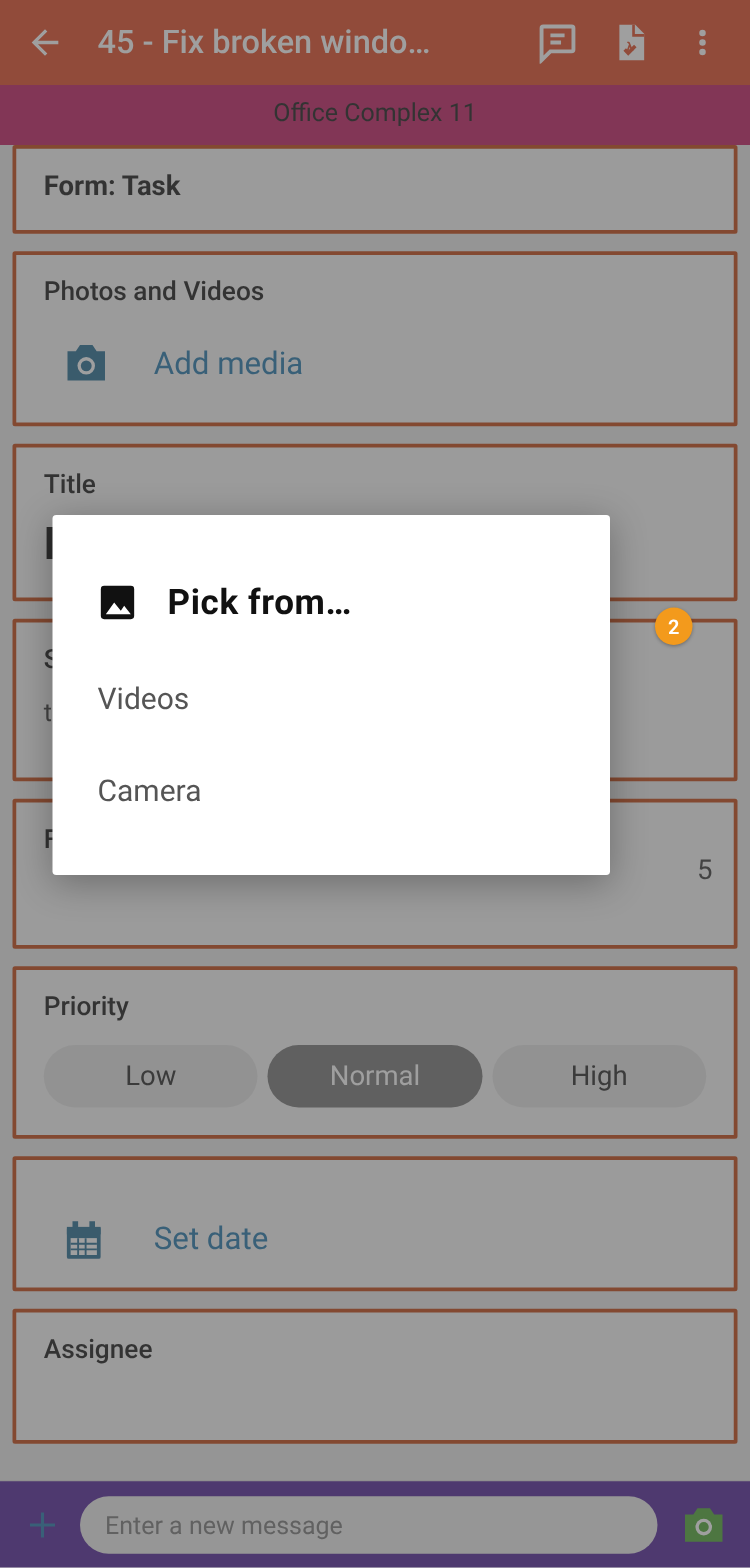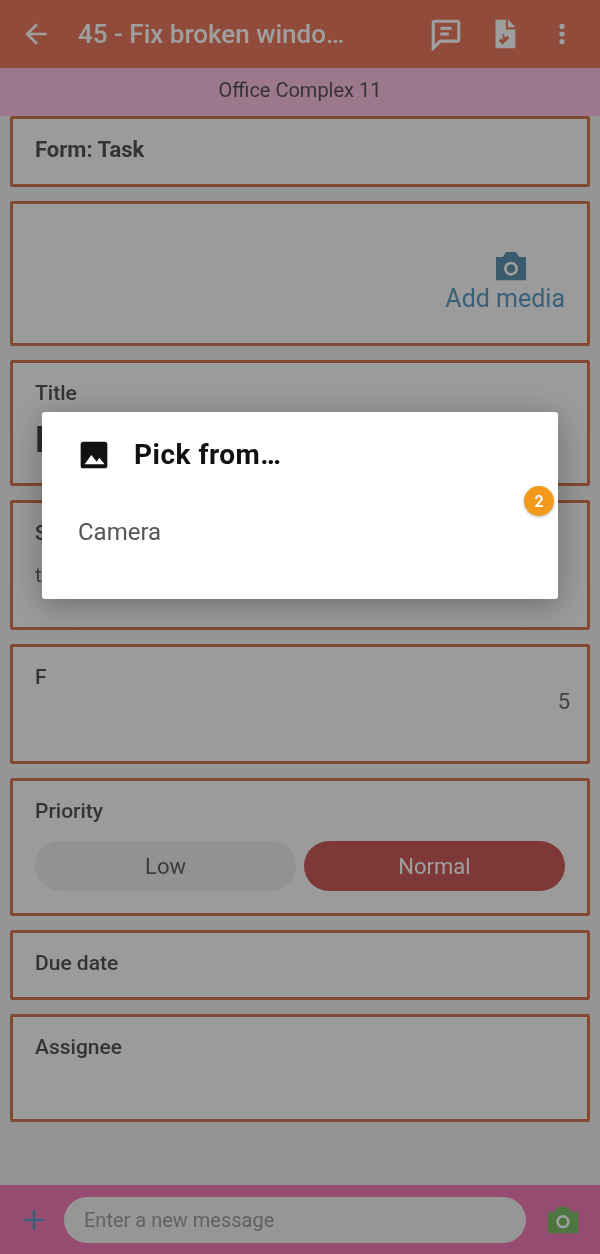--- a/index.html
+++ b/index.html
@@ -5,47 +5,47 @@
   * { box-sizing: border-box; margin: 0; padding: 0; }
   html, body { width: 600px; height: 1254px; overflow: hidden; font-family: -apple-system, "Segoe UI", Roboto, Arial, sans-serif; }
   body { background: #e8e8e8; position: relative; }
 
   
   .appbar { background: #e0451f; height: 68px; display: flex; align-items: center; padding: 0 12px; color: #fff; }
   .appbar .back { width: 48px; height: 48px; display:flex; align-items:center; justify-content:center; }
   .appbar .title { flex: 1; font-size: 26px; font-weight: 500; padding-left: 18px; white-space: nowrap; overflow: hidden; text-overflow: ellipsis; }
   .appbar .aicon { width: 52px; height: 52px; display:flex; align-items:center; justify-content:center; margin-left: 6px; }
 
-  .subheader { text-align: center; font-size: 20px; padding: 10px 0 14px; color: #111; background:#f9a8d4; }
+  .subheader { text-align: center; font-size: 20px; padding: 10px 0 14px; color: #111; background:#be185d; }
 
   .content { padding: 0 10px; }
 
   .card { background: #f6f6f6; border: 3px solid #c2410c; border-radius: 2px; margin-bottom: 14px; padding: 18px 22px 22px; }
   .card-label { font-size: 22px; font-weight: 700; color: #111; }
   .card-label.thin { font-weight: 500; font-size: 21px; }
-  .card-row { display:flex; align-items:flex-end; margin-top: 28px; flex-direction: column; }
+  .card-row { display:flex; align-items:center; margin-top: 28px; }
   .card-row .ricon { width: 40px; height: 34px; margin-left: 14px; margin-right: 34px; }
   .card-row .rtext { font-size: 25px; color: #1e74a8; }
 
   .big-value { font-size: 36px; font-weight: 700; margin-top: 14px; }
 
   .priority-row { display:flex; gap: 8px; margin-top: 18px; }
   .pill { flex:1; height: 50px; border-radius: 26px; display:flex; align-items:center; justify-content:center; font-size: 22px; background:#e3e3e3; color:#222; }
-  .pill.active { background:#b91c1c; color:#fff; }
+  .pill.active { background:#737373; color:#fff; }
 
   
-  .msgbar { position:absolute; bottom:0; left:0; right:0; height: 70px; background:#ec4899; display:flex; align-items:center; padding: 0 14px; border-top:1px solid #ddd;text-align:center; }
+  .msgbar { position:absolute; bottom:0; left:0; right:0; height: 70px; background:#4c1d95; display:flex; align-items:center; padding: 0 14px; border-top:1px solid #ddd;text-align:center; }
   .msgbar .plus { width: 40px; height:40px; display:flex; align-items:center; justify-content:center; margin-right:10px; }
   .msgbar .input { flex:1; height: 46px; border-radius: 24px; background:#ececec; display:flex; align-items:center; padding:0 20px; color:#777; font-size:20px; }
   .msgbar .cam { width: 46px; height:42px; margin-left:14px; display:flex; align-items:center; justify-content:center; }
 
   
   .scrim { position:absolute; inset:0; background:rgba(80,80,80,0.55); }
 
-  .dialog { position:absolute; left: 42px; top: 412px; width: 516px; background:#fff; border-radius: 3px; box-shadow: 0 6px 30px rgba(0,0,0,0.3); padding: 26px 0 30px; }
+  .dialog { position:absolute; left: 42px; top: 412px; width: 446px; background:#fff; border-radius: 3px; box-shadow: 0 6px 30px rgba(0,0,0,0.3); padding: 53px 0 30px; }
   .dialog .dhead { display:flex; align-items:center; padding: 0 36px 24px; }
   .dialog .dhead .dicon { width: 32px; height:32px; margin-right: 24px; }
   .dialog .dhead .dtitle { font-size: 28px; font-weight: 700; color:#111; letter-spacing:0.5px; }
   .dialog .ditem { height: 74px; display:flex; align-items:center; padding: 0 36px; font-size: 24px; color:#555; }
   .dialog .ditem.hl { border: 3px solid #f39a1c; border-radius: 4px; margin: 0 12px; padding: 0 24px; height: 62px; color:#555; }
 
   .badge { position:absolute; right: 46px; top: 486px; width: 30px; height: 30px; border-radius: 50%; background:#f39a1c; color:#fff; font-size:16px; display:flex; align-items:center; justify-content:center; font-weight:600; box-shadow:0 1px 3px rgba(0,0,0,0.3); }
 
   svg { display:block; }
 </style>
@@ -88,20 +88,21 @@
 <div class="content">
 
   <div class="card">
     <span class="card-label">
       <span>Form:</span>
       <span style="font-weight:700">Task</span>
     </span>
   </div>
 
   <div class="card" style="padding-bottom:30px;">
+    <div class="card-label thin">Photos and Videos</div>
     <div class="card-row">
       <div class="ricon">
         <svg width="40" height="34" viewBox="0 0 24 20">
             <path d="M3 4h4l2-3h6l2 3h4v14H3z" fill="#20688f"></path>
             <circle cx="12" cy="11" r="4.2" fill="#fff"></circle>
             <circle cx="12" cy="11" r="2.6" fill="#20688f"></circle>
           </svg>
       </div>
       <div class="rtext">Add media</div>
     </div>
@@ -120,25 +121,41 @@
   <div class="card" style="height:120px">
     <div class="card-label thin">F</div>
     <div style="position:absolute;right:30px;font-size:22px;color:#333;">5</div>
   </div>
 
   <div class="card">
     <div class="card-label thin">Priority</div>
     <div class="priority-row">
       <div class="pill">Low</div>
       <div class="pill active">Normal</div>
+      <div class="pill">High</div>
     </div>
   </div>
 
   <div class="card">
-    <div class="card-label thin">Due date</div>
+    <div class="card-row">
+      <div class="ricon">
+        <svg width="36" height="36" viewBox="0 0 24 24">
+            <rect x="3" y="5" width="18" height="17" rx="1" fill="#20688f"></rect>
+            <rect x="3" y="5" width="18" height="4" fill="#20688f"></rect>
+            <rect x="6" y="2" width="3" height="5" fill="#20688f"></rect>
+            <rect x="15" y="2" width="3" height="5" fill="#20688f"></rect>
+            <rect x="5" y="11" width="14" height="9" fill="#fff"></rect>
+            <line x1="5" y1="14" x2="19" y2="14" stroke="#20688f"></line>
+            <line x1="5" y1="17" x2="19" y2="17" stroke="#20688f"></line>
+            <line x1="9" y1="11" x2="9" y2="20" stroke="#20688f"></line>
+            <line x1="13" y1="11" x2="13" y2="20" stroke="#20688f"></line>
+          </svg>
+      </div>
+      <div class="rtext">Set date</div>
+    </div>
   </div>
 
   <div class="card" style="padding-bottom:60px;">
     <div class="card-label thin">Assignee</div>
   </div>
 
 </div>
 
 <div class="msgbar">
   <div class="plus">
@@ -163,16 +180,17 @@
 <div class="dialog">
   <div class="dhead">
     <div class="dicon">
       <svg width="32" height="32" viewBox="0 0 24 24">
           <rect x="2" y="2" width="20" height="20" rx="2" fill="#111"></rect>
           <polygon points="5,19 10,12 14,17 16,14 20,19" fill="#fff"></polygon>
         </svg>
     </div>
     <div class="dtitle">Pick from…</div>
   </div>
+  <div class="ditem">Videos</div>
   <div class="ditem">Camera</div>
 </div>
 
 <div class="badge">2</div>
 
 </body></html>

